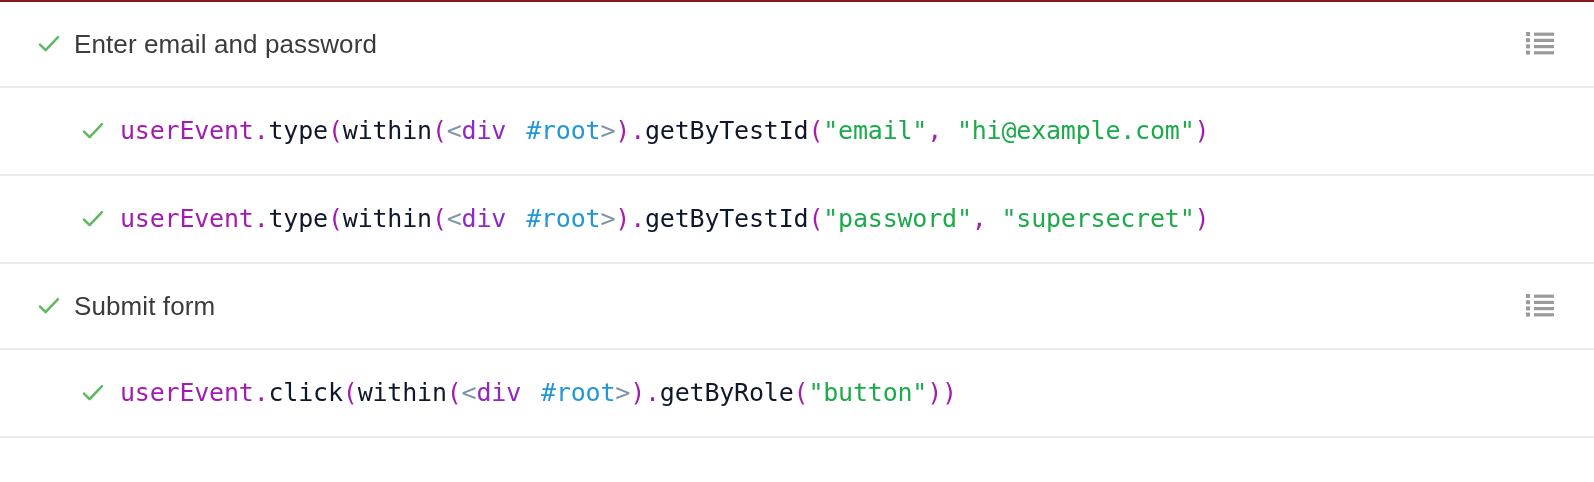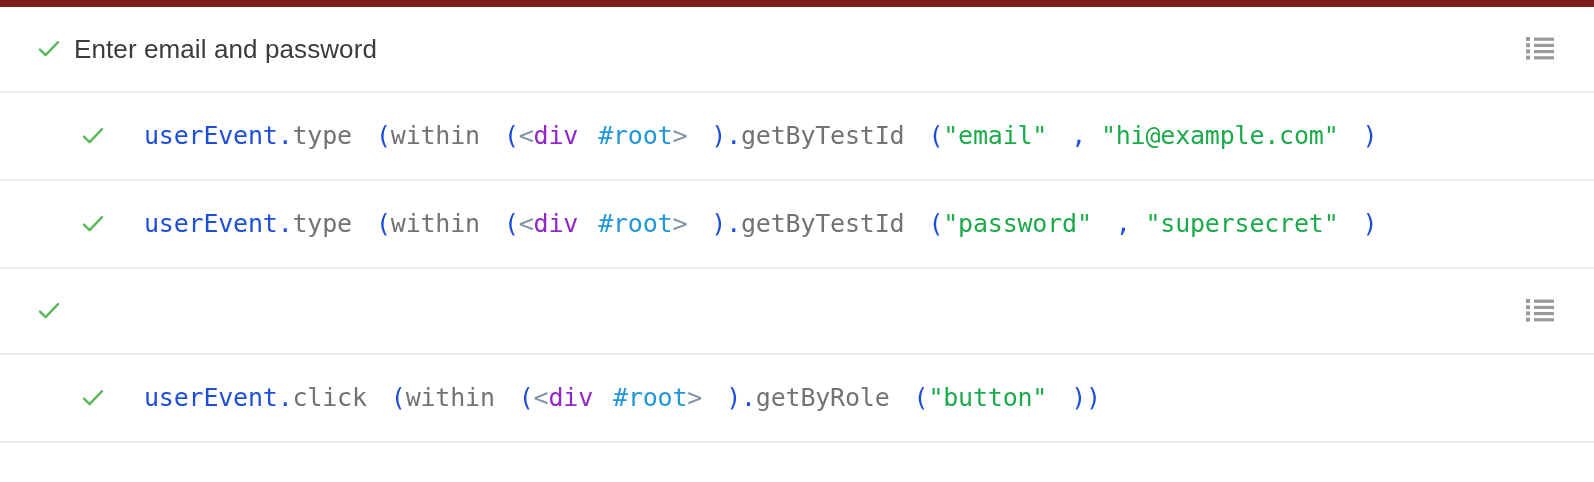--- a/index.html
+++ b/index.html
@@ -11,21 +11,21 @@
   body {
     width: 1594px;
     height: 482px;
     overflow: hidden;
     font-family: "Liberation Sans", sans-serif;
     -webkit-font-smoothing: antialiased;
   }
 
   .results-list {
     width: 1594px;
-    border-top: 7px solid #7f1d1d;
+    border-top: 2px solid #7f1d1d;
     box-sizing: border-box;
   }
 
   .row {
     position: relative;
     display: flex;
     align-items: center;
     box-sizing: border-box;
     border-bottom: 2px solid #ececec;
     background: #ffffff;
@@ -73,26 +73,26 @@
 
   
   .code {
     font-family: "DejaVu Sans Mono", monospace;
     font-size: 25px;
     line-height: 30px;
     color: #3a3a3a;
     white-space: pre;
     letter-spacing: -0.2px;
   }
-  .code .fn      { color: #737373; }
+  .code .fn      { color: #0f172a; }
   .code .str     { color: #1caa4b; }
   .code .tagpunc { color: #7e93a8; }
   .code .tagname { color: #9126c9; text-align: right; }
   .code .tagid   { color: #2196d8; margin-left: 20px; }
-  .code .plain   { color: #1d4ed8; margin-left: 24px; }
+  .code .plain   { color: #a21caf; }
 
   
   .log-icon {
     position: absolute;
     right: 40px;
     top: 50%;
     transform: translateY(-50%);
     width: 28px;
     height: 24px;
     display: block;
@@ -139,20 +139,21 @@
         </svg>
       </span>
       <span class="code"><span class="plain">userEvent.</span><span class="fn">type</span><span class="plain">(</span><span class="fn">within</span><span class="plain">(</span><span class="tagpunc">&lt;</span><span class="tagname">div</span><span class="tagid">#root</span><span class="tagpunc">&gt;</span><span class="plain">).</span><span class="fn">getByTestId</span><span class="plain">(</span><span class="str">"password"</span><span class="plain">, </span><span class="str">"supersecret"</span><span class="plain">)</span></span>
     </div>
     <div class="row group">
       <span class="check">
         <svg viewBox="0 0 26 26" xmlns="http://www.w3.org/2000/svg" aria-hidden="true">
           <path d="M4 13.6 L9.6 19.2 L22 6.2" fill="none" stroke="#5cb85c" stroke-width="2.4" stroke-linecap="round" stroke-linejoin="round"></path>
         </svg>
       </span>
+      <span class="group-title">Submit form</span>
       <span class="log-icon">
         <svg viewBox="0 0 28 24" width="28" height="24" xmlns="http://www.w3.org/2000/svg" aria-hidden="true">
           <rect x="0" y="0" width="4" height="4" fill="#9a9a9a"></rect>
           <rect x="8" y="0.6" width="20" height="3.2" fill="#9a9a9a"></rect>
           <rect x="0" y="6.2" width="4" height="4" fill="#9a9a9a"></rect>
           <rect x="8" y="6.8" width="20" height="3.2" fill="#9a9a9a"></rect>
           <rect x="0" y="12.4" width="4" height="4" fill="#9a9a9a"></rect>
           <rect x="8" y="13" width="20" height="3.2" fill="#9a9a9a"></rect>
           <rect x="0" y="18.6" width="4" height="4" fill="#9a9a9a"></rect>
           <rect x="8" y="19.200000000000003" width="20" height="3.2" fill="#9a9a9a"></rect>

